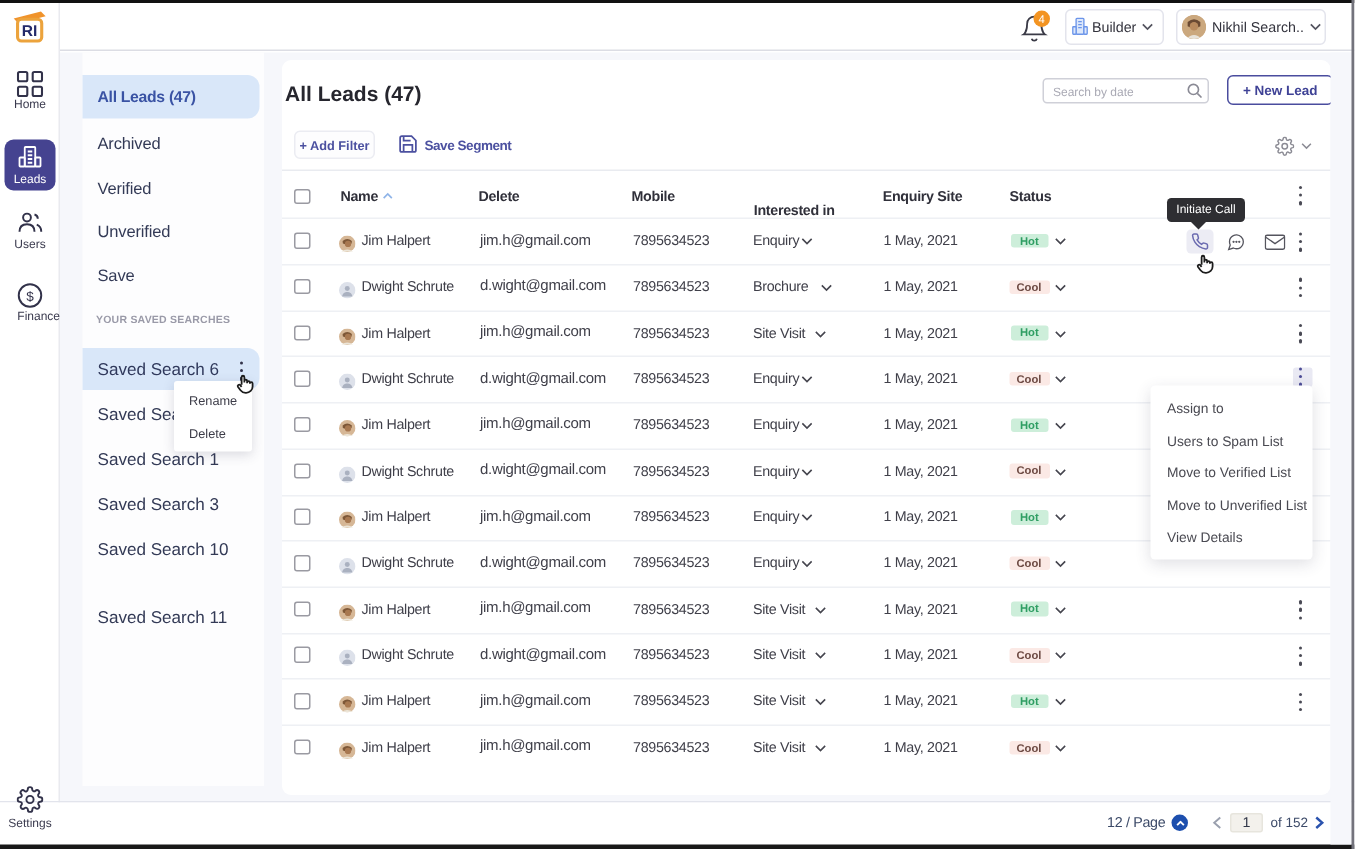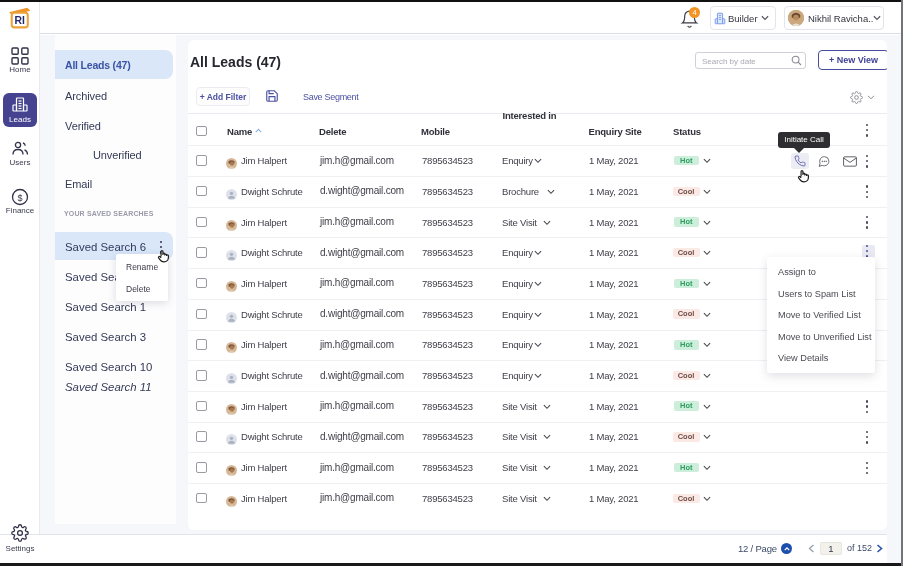--- a/index.html
+++ b/index.html
@@ -64,21 +64,21 @@
 </svg>
 </div>
 <div class="abs" style="left:0;top:158px;width:40px;text-align:center;font-size:8px;color:#3a3a4e;">Users</div>
 
 <div class="abs" style="left:11px;top:188px;width:18px;height:18px;">
 <svg width="18" height="18" viewBox="0 0 18 18" fill="none" stroke="#32324a" stroke-width="1.3">
   <circle cx="9" cy="9" r="7.5"></circle>
   <text x="9" y="12.5" font-size="9" fill="#32324a" stroke="none" text-anchor="middle" font-family="Liberation Sans">$</text>
 </svg>
 </div>
-<div class="abs" style="left:0;top:206px;width:40px;text-align:center;font-size:8px;color:#3a3a4e;">Finance</div>
+<div class="abs" style="left:0;top:206px;width:40px;text-align:right;font-size:8px;color:#3a3a4e;">Finance</div>
 
 <div class="abs" style="left:11px;top:524px;width:18px;height:18px;z-index:30;">
 <svg width="18" height="18" viewBox="0 0 24 24" fill="none" stroke="#32324a" stroke-width="1.7">
   <circle cx="12" cy="12" r="3.2"></circle>
   <path d="M19.4 15a1.65 1.65 0 0 0 .33 1.82l.06.06a2 2 0 1 1-2.83 2.83l-.06-.06a1.65 1.65 0 0 0-1.82-.33 1.65 1.65 0 0 0-1 1.51V21a2 2 0 1 1-4 0v-.09A1.65 1.65 0 0 0 9 19.4a1.65 1.65 0 0 0-1.82.33l-.06.06a2 2 0 1 1-2.83-2.83l.06-.06a1.65 1.65 0 0 0 .33-1.82 1.65 1.65 0 0 0-1.51-1H3a2 2 0 1 1 0-4h.09A1.65 1.65 0 0 0 4.6 9a1.65 1.65 0 0 0-.33-1.82l-.06-.06a2 2 0 1 1 2.83-2.83l.06.06a1.65 1.65 0 0 0 1.82.33H9a1.65 1.65 0 0 0 1-1.51V3a2 2 0 1 1 4 0v.09a1.65 1.65 0 0 0 1 1.51 1.65 1.65 0 0 0 1.82-.33l.06-.06a2 2 0 1 1 2.83 2.83l-.06.06a1.65 1.65 0 0 0-.33 1.82V9a1.65 1.65 0 0 0 1.51 1H21a2 2 0 1 1 0 4h-.09a1.65 1.65 0 0 0-1.51 1z"></path>
 </svg>
 </div>
 <div class="abs" style="left:0;top:544px;width:40px;text-align:center;font-size:8px;color:#3a3a4e;z-index:30;">Settings</div>
 
 <div class="abs" style="left:680px;top:9px;width:19px;height:20px;">
@@ -107,45 +107,45 @@
 
 <div class="abs" style="left:784px;top:6px;width:100px;height:24px;border:1px solid #e3e4ec;border-radius:4px;background:#fff;"></div>
 <div class="abs" style="left:788px;top:10px;width:16px;height:16px;border-radius:50%;background:#c9a177;overflow:hidden;">
 <svg width="16" height="16" viewBox="0 0 17 17">
       <rect width="17" height="17" fill="#cba87e"></rect>
       <path d="M4 5 Q8.5 1 13 5 L13 8 Q8.5 11 4 8 Z" fill="#6b4a33"></path>
       <circle cx="8.5" cy="8" r="3" fill="#b98a5e"></circle>
       <path d="M3 17 Q8.5 11.5 14 17 Z" fill="#e8e3da"></path>
     </svg>
 </div>
-<div class="abs" style="left:808px;top:12.5px;font-size:9.5px;color:#33333d;">Nikhil Ravicha..</div>
+<div class="abs" style="left:808px;top:12.5px;font-size:9.5px;color:#33333d;">Nikhil Search..</div>
 <svg class="abs" style="left:873px;top:15px;" width="8" height="6" viewBox="0 0 9 6" fill="none" stroke="#555560" stroke-width="1.3">
     <path d="M1 1 L4.5 4.5 L8 1"></path>
   </svg>
 
 <div class="abs" style="left:55px;top:35px;width:121px;height:489px;background:#fdfdfe;"></div>
 <div class="abs" style="left:55px;top:50px;width:118px;height:29px;background:#d9e7f9;border-radius:0 8px 8px 0;"></div>
 <div class="abs" style="left:65px;top:59px;font-size:10.5px;letter-spacing:-0.2px;font-weight:bold;color:#3a53a4;">All Leads (47)</div>
 <div class="sbtxt abs" style="left:65px;top:90px;">Archived</div>
 <div class="sbtxt abs" style="left:65px;top:120px;">Verified</div>
-<div class="sbtxt abs" style="left:65px;top:149px;margin-left:28px;">Unverified</div>
-<div class="sbtxt abs" style="left:65px;top:178px;">Email</div>
+<div class="sbtxt abs" style="left:65px;top:149px;">Unverified</div>
+<div class="sbtxt abs" style="left:65px;top:178px;">Save</div>
 <div class="abs" style="left:64px;top:210px;font-size:7px;letter-spacing:0.15px;color:#9a9aa8;font-weight:bold;">YOUR SAVED SEARCHES</div>
 <div class="abs" style="left:55px;top:232px;width:118px;height:28px;background:#d9e7f9;border-radius:0 8px 8px 0;"></div>
 <div class="abs" style="left:65px;top:240.5px;font-size:11.4px;color:#30395c;">Saved Search 6</div>
 <div class="kebab abs" style="left:160px;top:241px;">
   <i style="background:#33334a"></i>
     <i style="background:#33334a"></i>
     <i style="background:#33334a"></i>
 </div>
 <div class="abs" style="left:65px;top:270.5px;font-size:11.4px;color:#333a56;">Saved Search 7</div>
 <div class="abs" style="left:65px;top:300.5px;font-size:11.4px;color:#333a56;">Saved Search 1</div>
 <div class="abs" style="left:65px;top:330.5px;font-size:11.4px;color:#333a56;">Saved Search 3</div>
 <div class="abs" style="left:65px;top:360.5px;font-size:11.4px;color:#333a56;">Saved Search 10</div>
-<div class="abs" style="left:65px;top:381px;font-size:11.4px;color:#333a56;font-style:italic;">Saved Search 11</div>
+<div class="abs" style="left:65px;top:406px;font-size:11.4px;color:#333a56;">Saved Search 11</div>
 
 <div class="abs" style="left:116px;top:254px;width:52px;height:47px;background:#fff;box-shadow:0 2px 8px rgba(60,60,90,0.18);border-radius:2px;"></div>
 <div class="abs" style="left:126px;top:262px;font-size:8.5px;color:#3c3c48;">Rename</div>
 <div class="abs" style="left:126px;top:283.5px;font-size:8.5px;color:#3c3c48;">Delete</div>
 
 <div class="abs" style="left:157px;top:249px;">
 <svg width="13" height="14" viewBox="0 0 24 26" fill="#fff" stroke="#1c1c1c" stroke-width="2.2">
   <path d="M7.5 14V4.5a1.7 1.7 0 0 1 3.4 0V11m0-1.8a1.7 1.7 0 0 1 3.4 0V12m0-0.8a1.7 1.7 0 0 1 3.4 0v1.6m0-0.4a1.7 1.7 0 0 1 3.4 0V16a8 8 0 0 1-8 8h-0.6a8 8 0 0 1-6.4-3.2l-3.2-4.3a1.8 1.8 0 0 1 2.9-2.1l1.7 2.2"></path>
 </svg>
 </div>
@@ -154,47 +154,47 @@
 
 <div class="abs" style="left:190px;top:54px;font-size:14px;font-weight:bold;color:#26262e;">All Leads (47)</div>
 
 <div class="abs" style="left:695px;top:52px;width:111px;height:17px;border:1px solid #cfd0d8;border-radius:3px;background:#fff;"></div>
 <div class="abs" style="left:702px;top:56.5px;font-size:8px;color:#a9a9b4;">Search by date</div>
 <svg class="abs" style="left:791px;top:55px;" width="11" height="11" viewBox="0 0 11 11" fill="none" stroke="#8a8a95" stroke-width="1.1">
     <circle cx="4.6" cy="4.6" r="3.4"></circle>
     <line x1="7.2" y1="7.2" x2="10" y2="10"></line>
   </svg>
 
-<div class="abs" style="left:818px;top:50px;width:71px;height:20px;border:1px solid #4a4d9e;border-radius:4px;background:#fff;text-align:center;line-height:19px;font-size:9px;font-weight:bold;color:#3f4296;">+ New View</div>
+<div class="abs" style="left:818px;top:50px;width:71px;height:20px;border:1px solid #4a4d9e;border-radius:4px;background:#fff;text-align:center;line-height:19px;font-size:9px;font-weight:bold;color:#3f4296;">+ New Lead</div>
 
 <div class="abs" style="left:196px;top:87px;width:54px;height:19px;border:1px solid #ebecf2;border-radius:4px;background:#fdfdfe;text-align:center;line-height:18px;font-size:8.5px;font-weight:bold;color:#4c51a0;">+ Add Filter</div>
 <svg class="abs" style="left:265px;top:89px;" width="14" height="14" viewBox="0 0 24 24" fill="none" stroke="#4c51a0" stroke-width="2">
     <path d="M19 21H5a2 2 0 0 1-2-2V5a2 2 0 0 1 2-2h11l5 5v11a2 2 0 0 1-2 2z"></path>
     <path d="M17 21v-8H7v8"></path>
     <path d="M7 3v5h8"></path>
   </svg>
-<div class="abs" style="left:283px;top:91.5px;font-size:9px;letter-spacing:-0.3px;font-weight:normal;color:#4c51a0;margin-left:20px;">Save Segment</div>
+<div class="abs" style="left:283px;top:91.5px;font-size:9px;letter-spacing:-0.3px;font-weight:bold;color:#4c51a0;">Save Segment</div>
 <svg class="abs" style="left:850px;top:91px;" width="13" height="13" viewBox="0 0 24 24" fill="none" stroke="#8b8b94" stroke-width="1.8">
     <circle cx="12" cy="12" r="3.4"></circle>
     <path d="M19.4 15a1.65 1.65 0 0 0 .33 1.82l.06.06a2 2 0 1 1-2.83 2.83l-.06-.06a1.65 1.65 0 0 0-1.82-.33 1.65 1.65 0 0 0-1 1.51V21a2 2 0 1 1-4 0v-.09A1.65 1.65 0 0 0 9 19.4a1.65 1.65 0 0 0-1.82.33l-.06.06a2 2 0 1 1-2.83-2.83l.06-.06a1.65 1.65 0 0 0 .33-1.82 1.65 1.65 0 0 0-1.51-1H3a2 2 0 1 1 0-4h.09A1.65 1.65 0 0 0 4.6 9a1.65 1.65 0 0 0-.33-1.82l-.06-.06a2 2 0 1 1 2.83-2.83l.06.06a1.65 1.65 0 0 0 1.82.33H9a1.65 1.65 0 0 0 1-1.51V3a2 2 0 1 1 4 0v.09a1.65 1.65 0 0 0 1 1.51 1.65 1.65 0 0 0 1.82-.33l.06-.06a2 2 0 1 1 2.83 2.83l-.06.06a1.65 1.65 0 0 0-.33 1.82V9a1.65 1.65 0 0 0 1.51 1H21a2 2 0 1 1 0 4h-.09a1.65 1.65 0 0 0-1.51 1z"></path>
   </svg>
 <svg class="abs" style="left:867px;top:95px;" width="8" height="5" viewBox="0 0 9 6" fill="none" stroke="#8b8b94" stroke-width="1.2">
     <path d="M1 1 L4.5 4.5 L8 1"></path>
   </svg>
 
 <div class="abs" style="left:188px;top:113px;width:699px;height:1px;background:#e9ebf0;"></div>
 <div id="table">
     <div class="abs" style="left:196px;top:125.5px;width:10.5px;height:10.5px;border:1.3px solid #9a9aa2;border-radius:2px;background:#fff;"></div>
     <div class="hdrtxt abs" style="left:227px;top:125.5px;">Name</div>
     <svg class="abs" style="left:254.5px;top:127.5px" width="7" height="5" viewBox="0 0 9 6" fill="none" stroke="#8fb4e8" stroke-width="1.5">
       <path d="M1 5 L4.5 1.5 L8 5"></path>
     </svg>
     <div class="hdrtxt abs" style="left:319px;top:125.5px;">Delete</div>
     <div class="hdrtxt abs" style="left:421px;top:125.5px;">Mobile</div>
-    <div class="hdrtxt abs" style="left:502.5px;top:110px;">Interested in</div>
+    <div class="hdrtxt abs" style="left:502.5px;top:135px;">Interested in</div>
     <div class="hdrtxt abs" style="left:588.5px;top:125.5px;">Enquiry Site</div>
     <div class="hdrtxt abs" style="left:673px;top:125.5px;">Status</div>
     <div class="kebab abs" style="left:866px;top:124px;">
       <i></i>
       <i></i>
       <i></i>
     </div>
     <div class="abs" style="left:188px;top:145.3px;width:699px;height:1px;background:#eef0f4;"></div>
     <div class="abs" style="left:196px;top:155.15px;width:10.5px;height:10.5px;border:1.3px solid #9a9aa2;border-radius:2px;background:#fff;"></div>
     <div class="abs" style="left:225.5px;top:155.15px;height:11px;"><svg width="11" height="11" viewBox="0 0 11 11">

